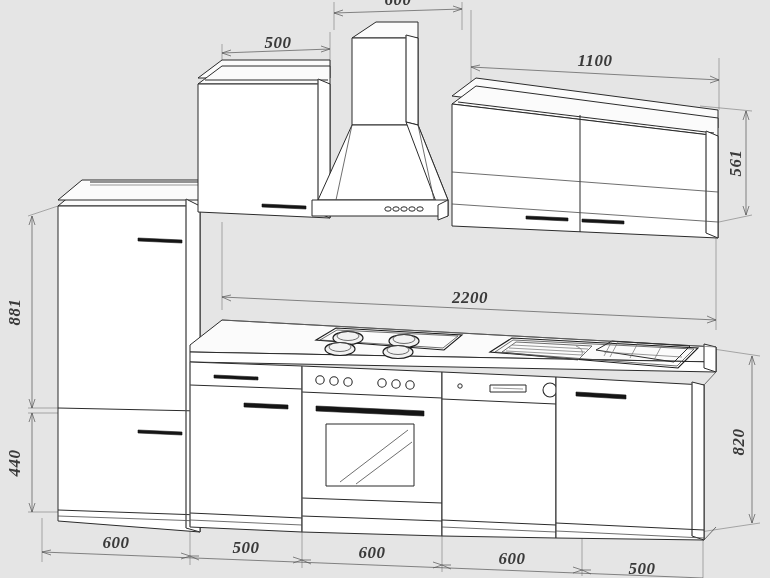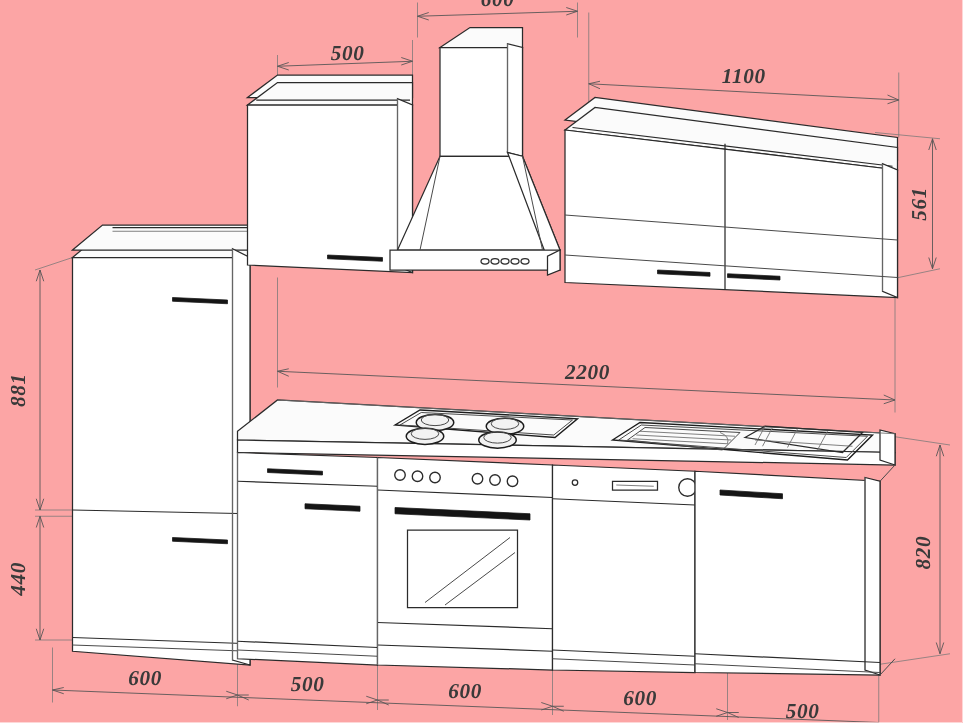--- a/index.html
+++ b/index.html
@@ -7,21 +7,21 @@
     padding: 0;
     background: #ffffff;
   }
   body {
     font-family: "Liberation Sans", sans-serif;
   }
   #stage {
     position: relative;
     width: 770px;
     height: 578px;
-    background: #fca5a5;
+    background: #e5e5e5;
     overflow: hidden;
   }
   #drawing {
     position: absolute;
     left: 0;
     top: 0;
     width: 770px;
     height: 578px;
   }
   .dimtext {

